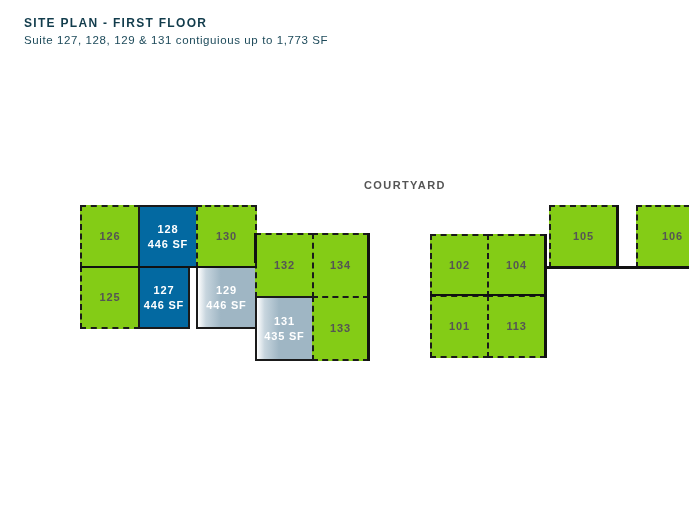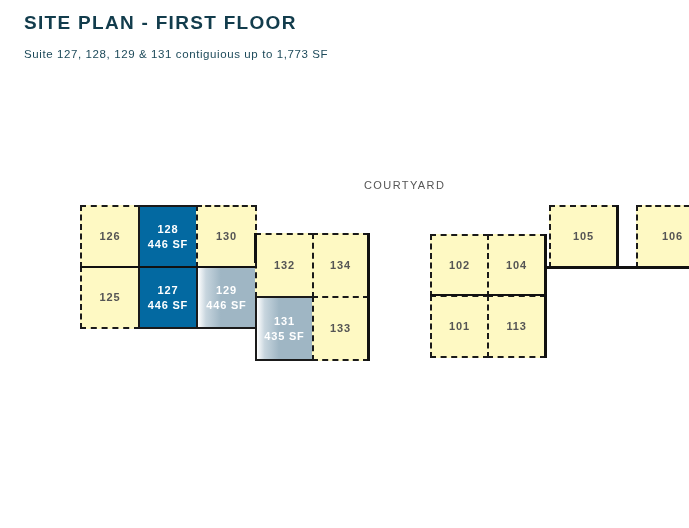--- a/index.html
+++ b/index.html
@@ -3,38 +3,38 @@
   <meta charset="utf-8">
   <style>
     html, body { margin: 0; padding: 0; }
     body {
       width: 689px; height: 528px; position: relative; overflow: hidden;
       background: #ffffff;
       font-family: "Liberation Sans", "DejaVu Sans", sans-serif;
     }
     .header { position: absolute; left: 24px; top: 14px; }
     .title {
-      font-size: 19px; font-weight: bold; letter-spacing: 1.3px;
+      font-size: 12px; font-weight: bold; letter-spacing: 1.3px;
       color: #123c4c; line-height: 18px;
     }
     .subtitle {
       font-size: 11.5px; color: #1d4a5a; letter-spacing: 0.6px;
-      line-height: 15px; margin-top: 15px;
+      line-height: 15px; margin-top: 1px;
     }
     .courtyard {
       position: absolute; left: 364px; top: 179px;
-      font-size: 11px; letter-spacing: 1.4px; color: #555555;
+      font-size: 11px; letter-spacing: 1.4px; color: #555555; font-weight: bold;
     }
     .unit {
       position: absolute; box-sizing: border-box;
       display: flex; flex-direction: column; align-items: center; justify-content: center;
       font-size: 11px; font-weight: bold; letter-spacing: 0.8px; color: #555;
       line-height: 15px; text-align: center;
     }
-    .unit.std { border: 2px dashed #1a1a1a; background: #fef9c3; }
+    .unit.std { border: 2px dashed #1a1a1a; background: #84cc16; }
     .unit.hl {
       border: 2px solid #1a1a1a;
       background: #0369a1;
       color: #ffffff;
     }
     .unit.hl.fade {
       background: linear-gradient(90deg, #ffffff 0%, #c7d5de 14%, #9fb6c4 40%, #9fb6c4 100%);
     }
     .wall { position: absolute; background: #111; }
   </style>
@@ -55,21 +55,21 @@
   <span>128</span>
   <span>446 SF</span>
 </div>
 <div class="unit std" style="left:196px;top:205px;width:61px;height:63px;">
   <span>130</span>
 </div>
 
 <div class="unit std" style="left:80px;top:266px;width:60px;height:63px;">
   <span>125</span>
 </div>
-<div class="unit hl" style="left:138px;top:266px;width:60px;height:63px;">
+<div class="unit hl" style="left:138px;top:266px;width:52px;height:63px;">
   <span>127</span>
   <span>446 SF</span>
 </div>
 <div class="unit hl fade" style="left:196px;top:266px;width:61px;height:63px;">
   <span>129</span>
   <span>446 SF</span>
 </div>
 
 <div class="unit std" style="left:255px;top:233px;width:59px;height:65px;">
   <span>132</span>

